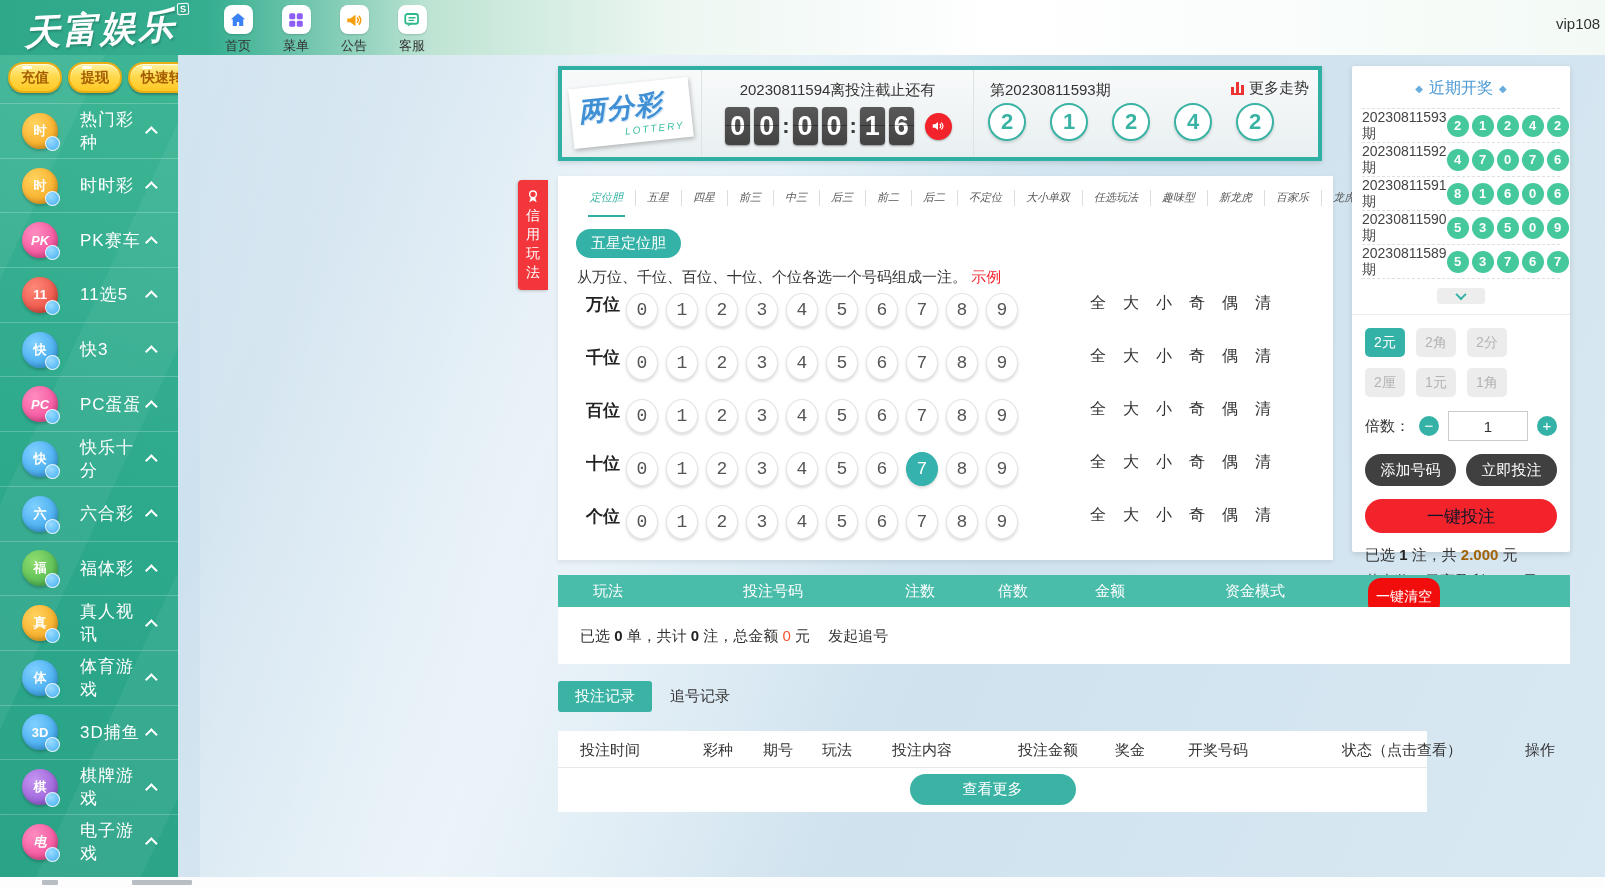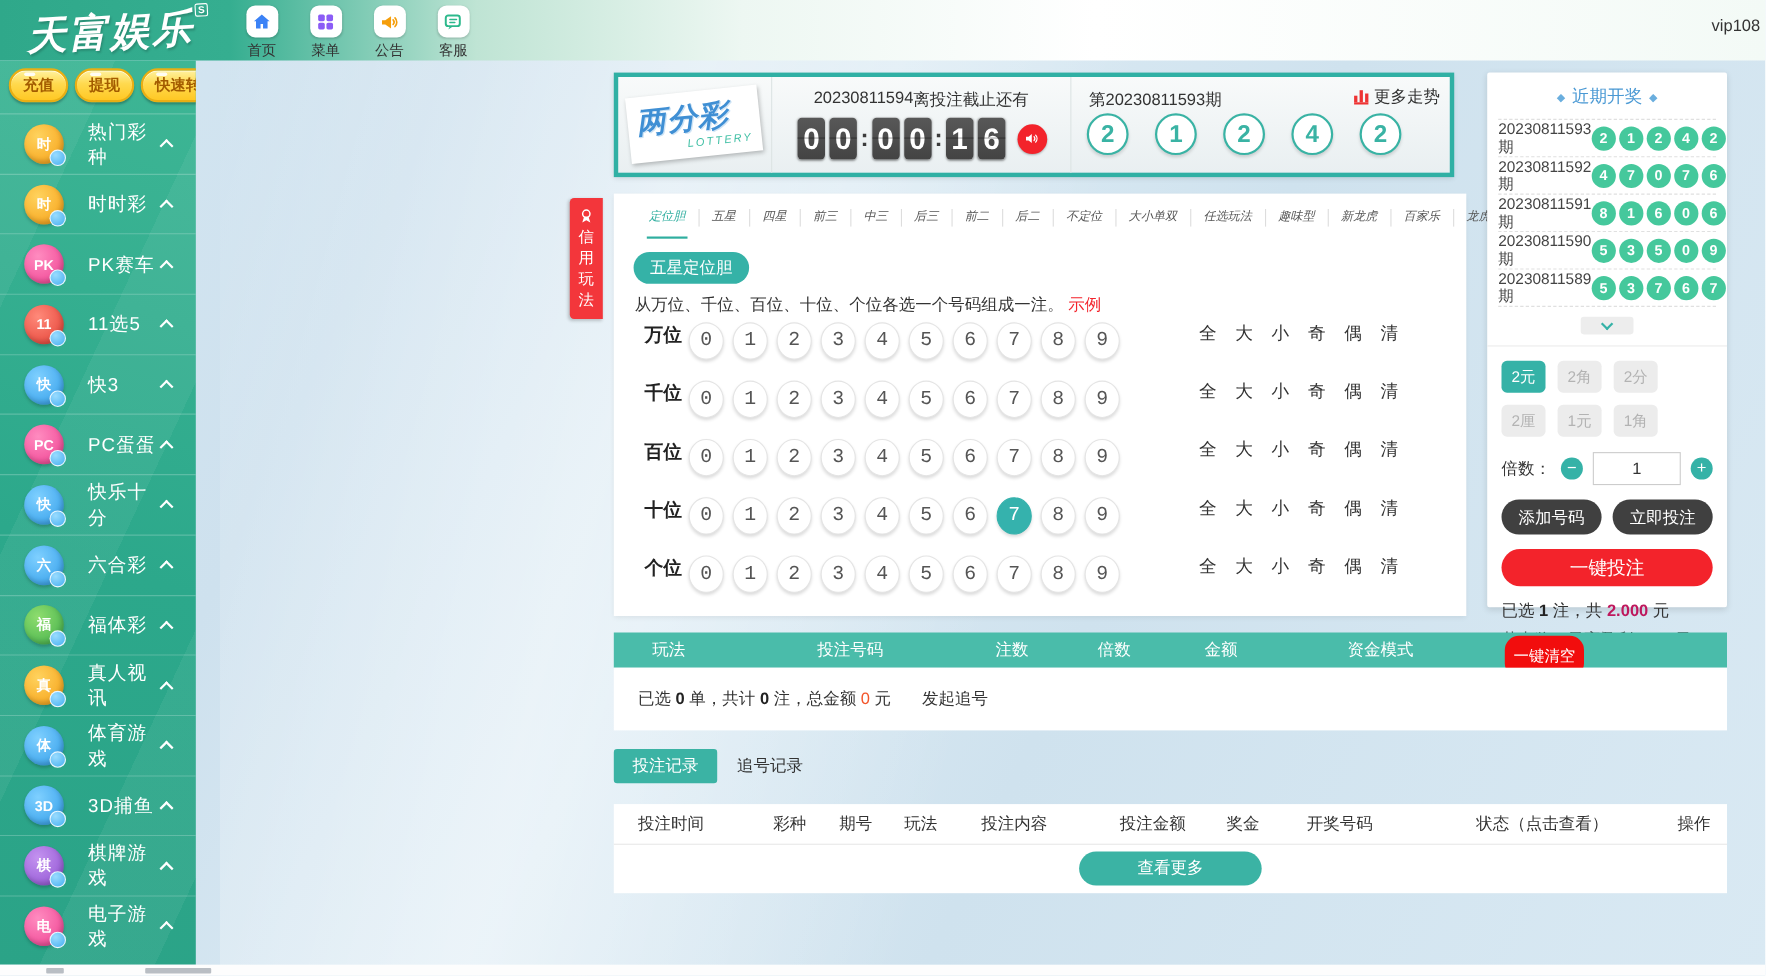--- a/index.html
+++ b/index.html
@@ -37,21 +37,21 @@
   .qbtn::before { content:""; position:absolute; left:12px; top:2px; width:10px; height:3px;
           background:rgba(255,255,255,.9); border-radius:2px; }
   .side-item { position:relative; height:54.7px; display:flex; align-items:center;
                padding:0 20px 0 22px; border-top:1px solid rgba(255,255,255,.22); cursor:pointer; }
   .side-icon { position:relative; width:36px; height:36px; border-radius:50%; flex:none;
                display:flex; align-items:center; justify-content:center; color:#fff; font-weight:bold; font-size:13px;
                box-shadow:inset -2px -3px 4px rgba(0,0,0,.18), 0 2px 3px rgba(0,0,0,.2); }
   .side-icon::after { content:""; position:absolute; right:-2px; bottom:-2px; width:13px; height:13px; border-radius:50%;
                background:radial-gradient(circle at 35% 30%,#9adcff,#45aef0); border:1px solid rgba(255,255,255,.85); }
   .ic-orange { background:radial-gradient(circle at 35% 30%,#ffd35e,#f59d12); }
-  .ic-pink   { background:radial-gradient(circle at 35% 30%,#ff8cc0,#ee3d8f); }
+  .ic-pink   { background:radial-gradient(circle at 35% 30%,#ff8cc0,#ee3d8f);font-style:italic; }
   .ic-red    { background:radial-gradient(circle at 35% 30%,#ff8a7a,#e23c31); }
   .ic-blue   { background:radial-gradient(circle at 35% 30%,#7fd0ff,#2e9be8); }
   .ic-green  { background:radial-gradient(circle at 35% 30%,#8fdd6e,#3fae4a); }
   .ic-purple { background:radial-gradient(circle at 35% 30%,#c493f0,#8c4fd0); }
   .side-label { color:#fff; font-size:17px; margin-left:22px; flex:1; letter-spacing:1px; }
   .caret-up { width:9px; height:9px; border-top:2px solid #fff; border-left:2px solid #fff;
               transform:rotate(45deg) translateY(3px); }
 
   .bottom-strip { position:absolute; left:0; top:877px; width:1605px; height:10px; background:#fdfdfd; }
   .bottom-strip i { position:absolute; top:3px; height:5px; background:#b9bec4; border-radius:1px; }
@@ -140,43 +140,43 @@
   .mbtn.active { background:#35b2a7; color:#fff; }
   .mult { display:flex; align-items:center; gap:9px; padding:14px 13px 0; }
   .mult-label { font-size:15px; color:#333; white-space:nowrap; }
   .step { width:20px; height:20px; border-radius:50%; background:#35b2a7; color:#fff; font-size:15px;
           line-height:18px; text-align:center; border:none; cursor:pointer; flex:none; }
   .mult-input { flex:1; width:80px; height:30px; border:1px solid #ccc; text-align:center; font-size:15px; color:#333; }
   .rc-actions { display:flex; gap:10px; padding:13px 13px 0; }
   .abtn { flex:1; height:32px; border-radius:16px; background:#404040; color:#fff; font-size:15px;
           border:none; cursor:pointer; }
   .bigbet { display:block; width:192px; height:34px; margin:13px auto 0; border-radius:17px;
-            background:#f3232b; color:#ffffff; font-size:17px; border:none; cursor:pointer; }
+            background:#f3232b; color:#0f172a; font-size:17px; border:none; cursor:pointer; }
   .sum1 { padding:13px 13px 0; font-size:15px; color:#333; }
   .sum2 { padding:7px 13px 0; font-size:15px; color:#333; }
-  .red-b { color:#be185d; font-weight:bold; }
+  .red-b { color:#a16207; font-weight:bold; }
   b.dark { color:#222; }
 
   
   .cart-bar { position:absolute; left:558px; top:575px; width:1012px; height:32px; background:#4abcaa;
               color:#fff; font-size:15px; }
   .cart-bar span { position:absolute; line-height:32px; }
   .cc0{left:35px}.cc1{left:185px}.cc2{left:347px}.cc3{left:440px}.cc4{left:537px}.cc5{left:667px}
   .clear-btn { position:absolute; right:130px; top:3px; width:72px; height:38px; border-radius:13px;
                background:#f20d0d; color:#fff; font-size:14px; border:none; cursor:pointer; }
   .cart-summary { position:absolute; left:558px; top:607px; width:1012px; height:57px; background:#fff;
                   line-height:57px; padding-left:22px; font-size:15px; color:#333; }
-  .cart-summary .chase { margin-left:24px; cursor:pointer; color:#333; text-decoration:none; }
+  .cart-summary .chase { margin-left:14px; cursor:pointer; color:#333; text-decoration:none; }
   .red { color:#f3562b; }
 
   
   .rec-tabs { position:absolute; left:558px; top:681px; display:flex; align-items:center; gap:18px; }
   .rec-tab { font-size:15px; color:#333; cursor:pointer; border:none; background:none; padding:6px 0; }
   .rec-tab.active { background:#3bb3a4; color:#fff; padding:6px 17px; border-radius:3px; }
-  .rec-table { position:absolute; left:558px; top:731px; width:1012px; height:81px; background:#fff; }
+  .rec-table { position:absolute; left:558px; top:731px; width:869px; height:81px; background:#fff; }
   .rt-head { position:relative; height:37px; border-bottom:1px solid #e8e8e8; font-size:15px; color:#333; }
   .rt-head span { position:absolute; line-height:37px; white-space:nowrap; }
   .rh0{left:22px}.rh1{left:145px}.rh2{left:205px}.rh3{left:264px}.rh4{left:334px}
   .rh5{left:460px}.rh6{left:557px}.rh7{left:630px}.rh8{left:784px}.rh9{left:967px}
   .more-btn { position:absolute; left:50%; transform:translateX(-50%); top:43px; width:166px; height:31px;
               border-radius:16px; background:#3bb3a4; color:#fff; font-size:15px; border:none; cursor:pointer; }
 </style>
 </head>
 <body>
 

